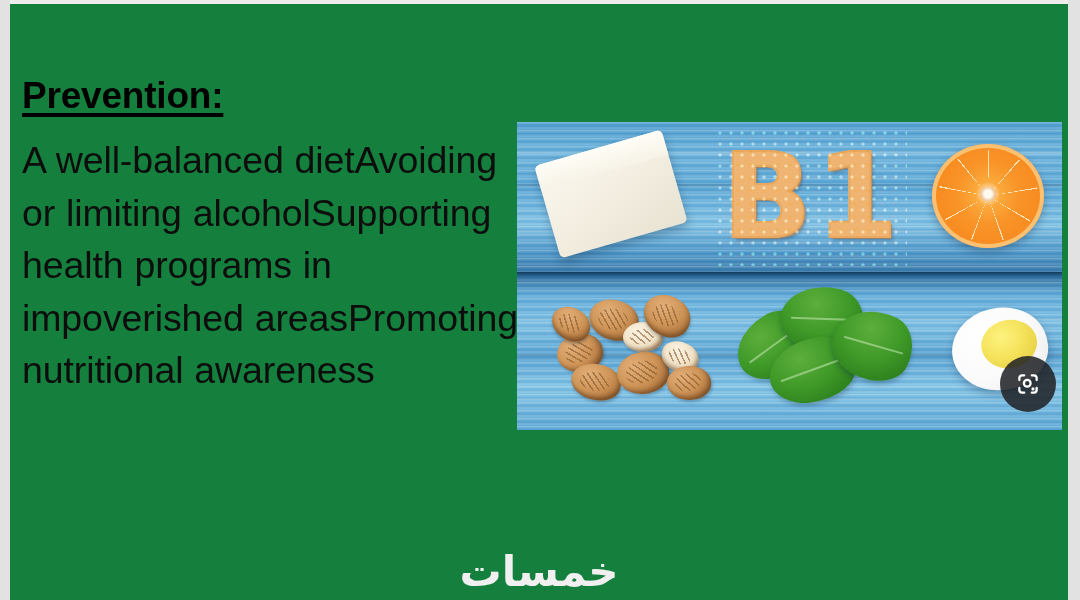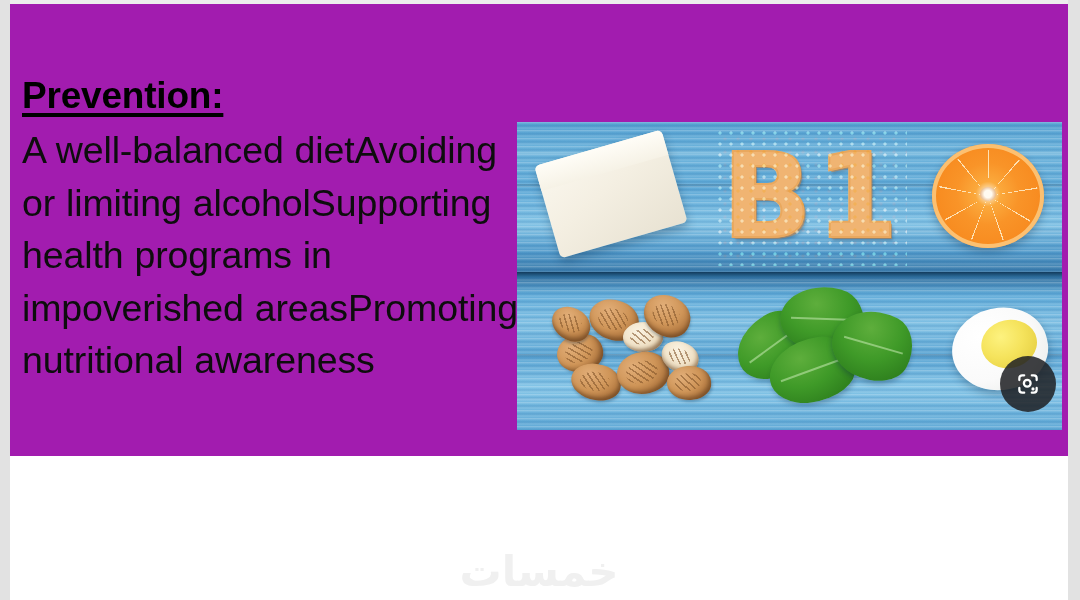--- a/index.html
+++ b/index.html
@@ -27,22 +27,22 @@
   }
   #edge-left   { left: 0;    top: 0;   width: 10px;  height: 600px; }
   #edge-right  { right: 0;   top: 0;   width: 12px;  height: 600px; }
   #edge-top    { left: 10px; top: 0;   width: 1058px; height: 4px; background:#ededed; }
 
   #slide-canvas {
     position: absolute;
     left: 10px;
     top: 4px;
     width: 1058px;
-    height: 452px;
-    background: #a21caf;
+    height: 596px;
+    background: #15803d;
   }
 
   
   #text-block {
     position: absolute;
     left: 12px;
     top: 66px;
     width: 496px;
   }
   #prevention-heading {
@@ -56,21 +56,21 @@
     letter-spacing: -0.2px;
     white-space: nowrap;
   }
   #prevention-body {
     font-size: 37.5px;
     font-weight: normal;
     color: #0d0d0d;
     line-height: 52.5px;
     letter-spacing: -0.1px;
     word-spacing: 0.5px;
-    margin-top: 2px;
+    margin-top: 12px;
   }
 
   
   #food-photo {
     position: absolute;
     left: 507px;
     top: 118px;
     width: 545px;
     height: 308px;
     overflow: hidden;

